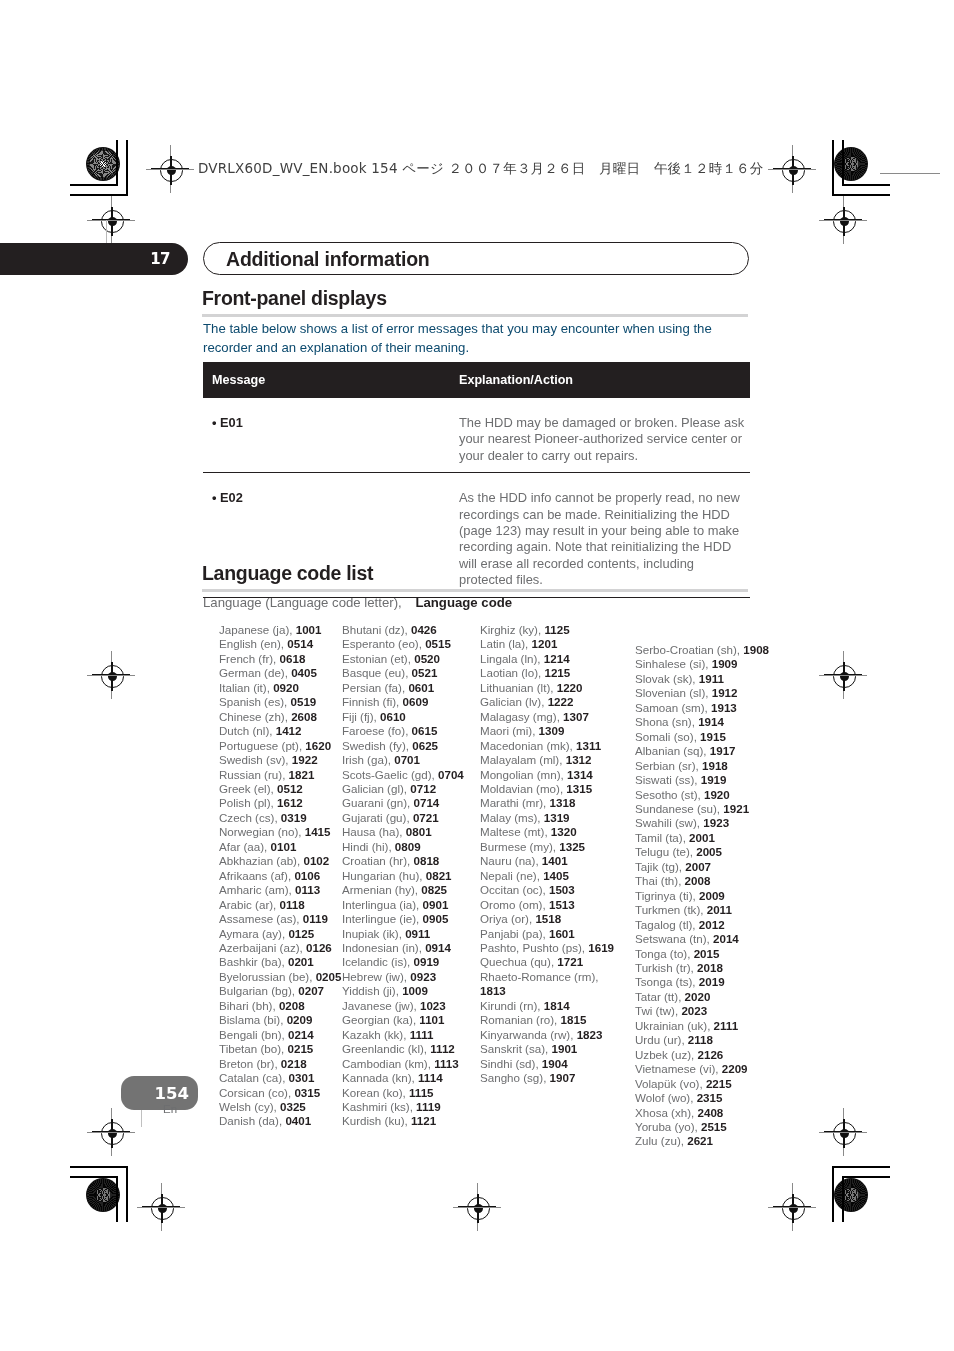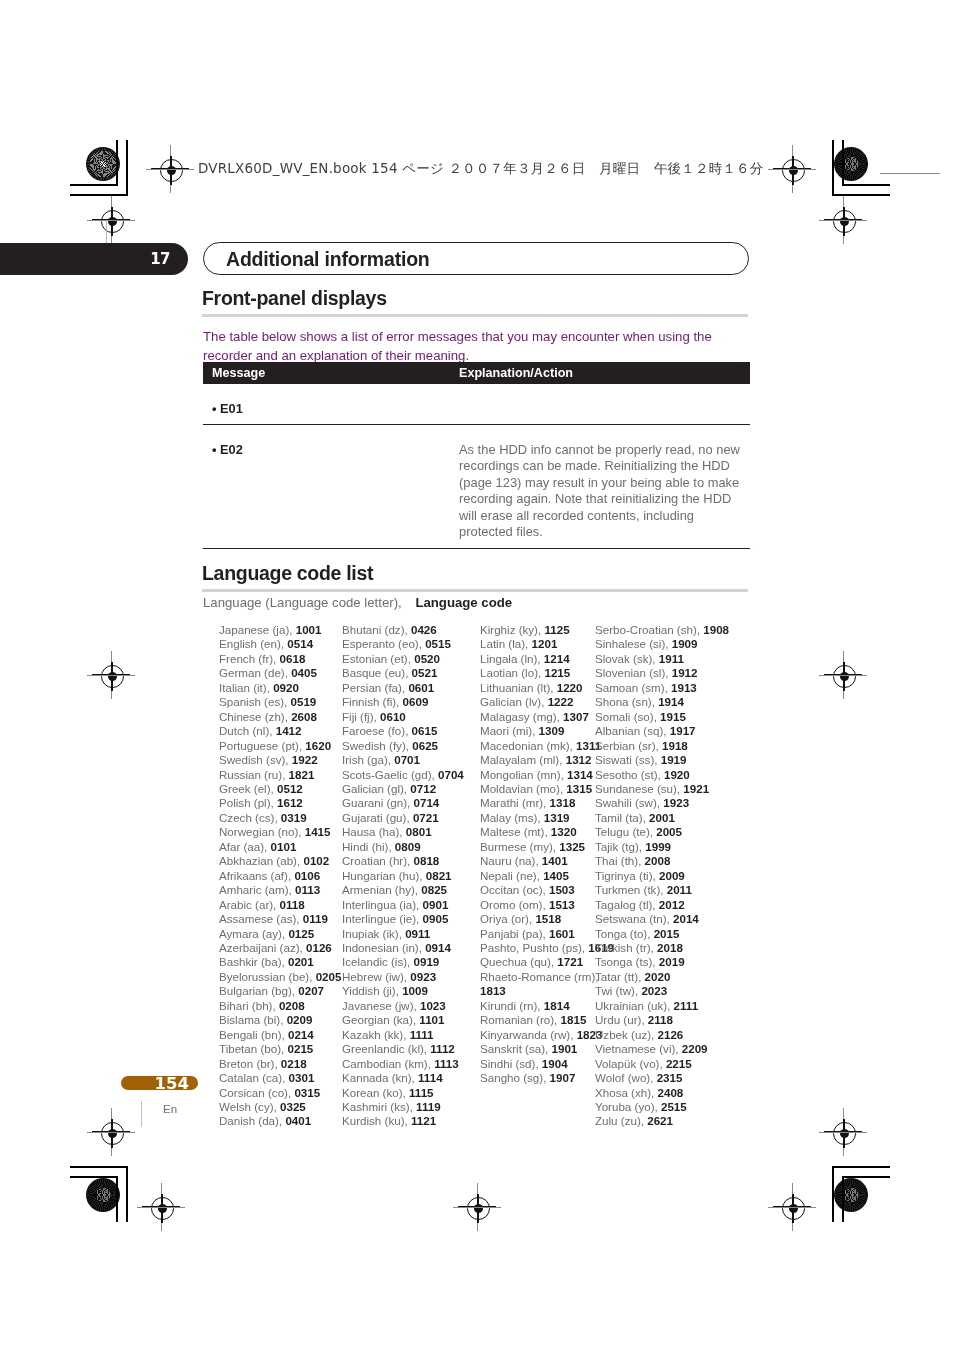--- a/index.html
+++ b/index.html
@@ -79,27 +79,27 @@
 
   
   .h2{
     position:absolute;left:202px;
     font-size:19.5px;font-weight:bold;color:#231f20;letter-spacing:-.3px;text-align:right;
   }
   .h2rule{position:absolute;left:202px;width:546px;height:3px;background:#d3d3d4;}
 
   .intro{
     position:absolute;left:203px;width:548px;
-    font-size:13.2px;line-height:18.5px;color:#701a75;margin-top:8px;
+    font-size:13.2px;line-height:18.5px;color:#0c4a6e;
   }
 
   
   .tbl{position:absolute;left:203px;top:362px;width:547px;}
   .tbl .thead{
-    background:#231f20;color:#ffffff;height:22px;
+    background:#231f20;color:#ffffff;height:36px;
     display:flex;align-items:center;
   }
   .tbl .thead span{font-size:12.6px;font-weight:bold;}
   .tbl .c1{width:256px;padding-left:9px;box-sizing:border-box;}
   .tbl .c2{flex:1;}
   .tbl .row{
     display:flex;border-bottom:1.6px solid #231f20;
     padding:17px 0 8px 0;
   }
   .tbl .row .msg{
@@ -114,31 +114,31 @@
   .lang-note{
     position:absolute;left:203px;top:595px;font-size:13.2px;color:#6d6e70;
   }
   .lang-note b{color:#231f20;font-weight:bold;margin-left:10px;}
 
   .cols{position:absolute;left:207px;top:623px;width:545px;}
   .col{position:absolute;top:0;}
   .col.c0{left:0;width:132px;margin-left:12px;}
   .col.c1{left:135px;width:140px;}
   .col.c2{left:273px;width:138px;}
-  .col.c3{left:388px;width:144px;}
+  .col.c3{left:428px;width:144px;margin-top:20px;}
   .lang{
     font-size:11.6px;line-height:14.45px;color:#6d6e70;white-space:nowrap;
   }
   .lang.wrap{white-space:normal;}
   .lang b{color:#231f20;font-weight:bold;}
 
   
   .pgtab{
-    position:absolute;left:121px;top:1076px;width:77px;height:14px;
-    background:#a16207;border-radius:13px;
+    position:absolute;left:121px;top:1076px;width:77px;height:34px;
+    background:#737373;border-radius:13px;
   }
   .pgnum{
     position:absolute;right:9px;top:50%;transform:translateY(-50%);
     color:#fff;font-size:16.5px;font-weight:bold;
     font-family:"DejaVu Sans",sans-serif;
   }
   .pglang{
     position:absolute;left:163px;top:1103px;font-size:11.5px;color:#6d6e70;
   }
   .pgline{position:absolute;left:141px;top:1101px;width:1px;height:26px;background:#c0c0c0;}
@@ -237,20 +237,21 @@
   <div class="h2rule" style="top:314px;"></div>
   <div class="intro" style="top:320px;">The table below shows a list of error messages that you may encounter when using the recorder and an explanation of their meaning.</div>
 
   <div class="tbl">
     <div class="thead">
       <span class="c1">Message</span>
       <span class="c2">Explanation/Action</span>
     </div>
     <div class="row">
       <div class="msg">• E01</div>
+      <div class="exp">The HDD may be damaged or broken. Please ask your nearest Pioneer-authorized service center or your dealer to carry out repairs.</div>
     </div>
     <div class="row">
       <div class="msg">• E02</div>
       <div class="exp">As the HDD info cannot be properly read, no new recordings can be made. Reinitializing the HDD (page 123) may result in your being able to make recording again. Note that reinitializing the HDD will erase all recorded contents, including protected files.</div>
     </div>
   </div>
 
   <div class="h2" style="top:562px;">Language code list</div>
   <div class="h2rule" style="top:589px;"></div>
   <div class="lang-note">
@@ -374,21 +375,21 @@
         <div class="lang"><span>Shona (sn), </span><b>1914</b></div>
         <div class="lang"><span>Somali (so), </span><b>1915</b></div>
         <div class="lang"><span>Albanian (sq), </span><b>1917</b></div>
         <div class="lang"><span>Serbian (sr), </span><b>1918</b></div>
         <div class="lang"><span>Siswati (ss), </span><b>1919</b></div>
         <div class="lang"><span>Sesotho (st), </span><b>1920</b></div>
         <div class="lang"><span>Sundanese (su), </span><b>1921</b></div>
         <div class="lang"><span>Swahili (sw), </span><b>1923</b></div>
         <div class="lang"><span>Tamil (ta), </span><b>2001</b></div>
         <div class="lang"><span>Telugu (te), </span><b>2005</b></div>
-        <div class="lang"><span>Tajik (tg), </span><b>1999</b></div>
+        <div class="lang"><span>Tajik (tg), </span><b>2007</b></div>
         <div class="lang"><span>Thai (th), </span><b>2008</b></div>
         <div class="lang"><span>Tigrinya (ti), </span><b>2009</b></div>
         <div class="lang"><span>Turkmen (tk), </span><b>2011</b></div>
         <div class="lang"><span>Tagalog (tl), </span><b>2012</b></div>
         <div class="lang"><span>Setswana (tn), </span><b>2014</b></div>
         <div class="lang"><span>Tonga (to), </span><b>2015</b></div>
         <div class="lang"><span>Turkish (tr), </span><b>2018</b></div>
         <div class="lang"><span>Tsonga (ts), </span><b>2019</b></div>
         <div class="lang"><span>Tatar (tt), </span><b>2020</b></div>
         <div class="lang"><span>Twi (tw), </span><b>2023</b></div>

